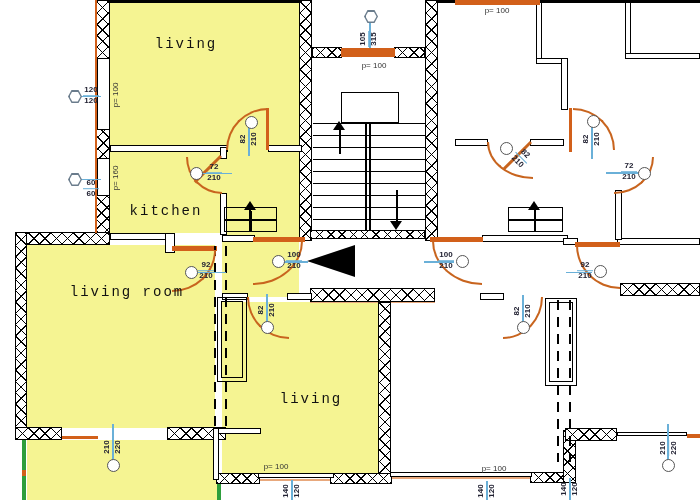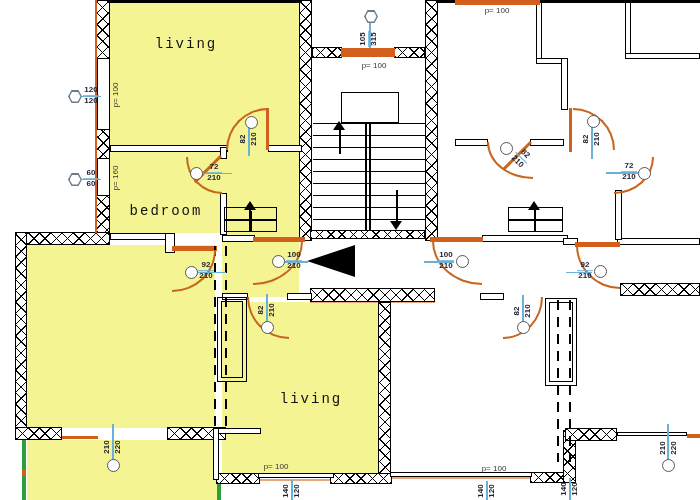--- a/index.html
+++ b/index.html
@@ -206,21 +206,21 @@
     </div>
     <div class="abs frac" style="left: 91px; top: 96px; transform: translate(-50%, -50%) rotate(0deg);">
       <span>120</span>
       <div class="fb"></div>
       <span>120</span>
     </div>
     <div class="abs dline" style="left: 81px; top: 178.5px; width: 20px; height: 1.5px;"></div>
     <div class="abs hexo" style="left: 68px; top: 173px;">
       <div class="hexi"></div>
     </div>
-    <div class="abs frac" style="left: 91px; top: 179px; transform: translate(-50%, -50%) rotate(0deg);">
+    <div class="abs frac" style="left: 91px; top: 189px; transform: translate(-50%, -50%) rotate(0deg);">
       <span>60</span>
       <div class="fb"></div>
       <span>60</span>
     </div>
     <div class="abs dline" style="left: 369px; top: 22px; width: 1.5px; height: 26px;"></div>
     <div class="abs hexo" style="left: 364px; top: 10px;">
       <div class="hexi"></div>
     </div>
     <div class="abs frac" style="left: 369px; top: 39px; transform: translate(-50%, -50%) rotate(-90deg);">
       <span>105</span>
@@ -287,15 +287,16 @@
       <div class="fb"></div>
       <span>210</span>
     </div>
     <div class="abs plabel" style="left: 115px; top: 95px; transform: translate(-50%, -50%) rotate(-90deg);">p= 100</div>
     <div class="abs plabel" style="left: 115px; top: 178px; transform: translate(-50%, -50%) rotate(-90deg);">p= 160</div>
     <div class="abs plabel" style="left: 374px; top: 65px; transform: translate(-50%, -50%) rotate(0deg);">p= 100</div>
     <div class="abs plabel" style="left: 497px; top: 10px; transform: translate(-50%, -50%) rotate(0deg);">p= 100</div>
     <div class="abs plabel" style="left: 276px; top: 466px; transform: translate(-50%, -50%) rotate(0deg);">p= 100</div>
     <div class="abs plabel" style="left: 494px; top: 468px; transform: translate(-50%, -50%) rotate(0deg);">p= 100</div>
     <div class="abs rlabel" style="left: 186px; top: 44px;">living</div>
-    <div class="abs rlabel" style="left: 166px; top: 211px;">bedroom</div>
+    <div class="abs rlabel" style="left: 166px; top: 211px;">kitchen</div>
+    <div class="abs rlabel" style="left: 127px; top: 292px;">living room</div>
     <div class="abs rlabel" style="left: 311px; top: 399px;">living</div>
   </div>
 
 </body></html>

